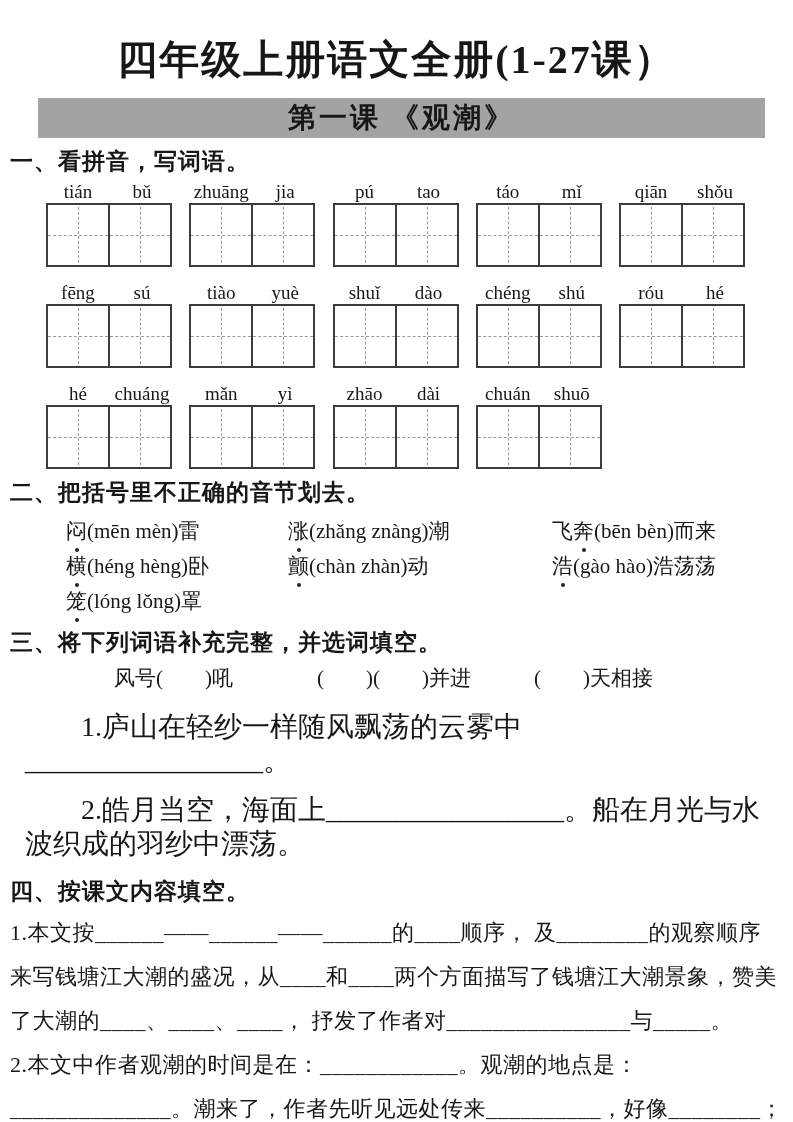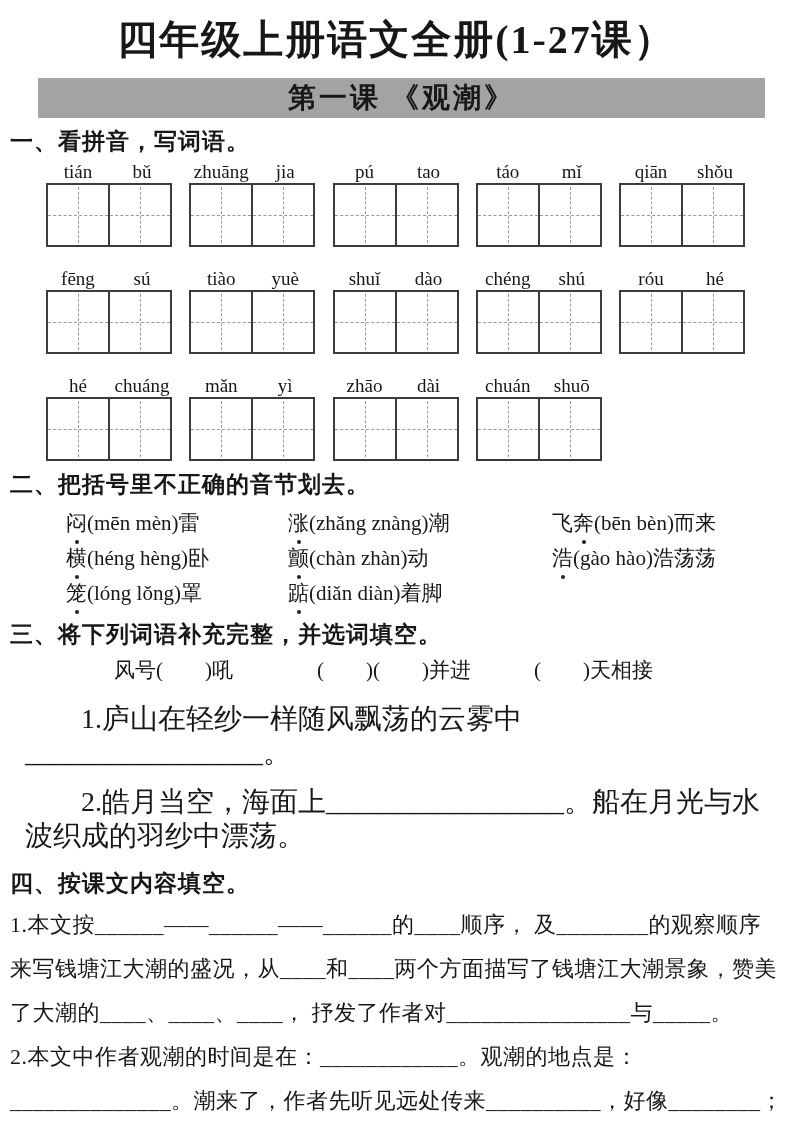--- a/index.html
+++ b/index.html
@@ -3,21 +3,21 @@
 <meta charset="utf-8">
 <style>
   html, body {
     margin: 0; padding: 0;
     width: 793px; height: 1122px;
     background: #ffffff;
     overflow: hidden;
     color: #171717;
     font-family: "Liberation Serif", "DejaVu Serif", serif;
   }
-  .page { box-sizing: border-box; width: 793px; height: 860px; padding: 16px 10px 0 10px; }
+  .page { box-sizing: border-box; width: 793px; height: 860px; padding: 36px 10px 0 10px; }
 
   .doc-title {
     margin: 0 0 14px 0;
     text-align: center;
     font-size: 40px;
     font-weight: bold;
     letter-spacing: 2px;
     line-height: 1.2;
   }
   .lesson-banner {
@@ -32,21 +32,21 @@
     font-weight: bold;
     letter-spacing: 1px;
   }
 
   
   .grid5 {
     display: grid;
     grid-template-columns: repeat(5, max-content);
     justify-content: space-between;
     margin: 2px 36px 4px 36px;
-    row-gap: 21px;
+    row-gap: 15px;
   }
   .pinyin-pair { display: flex; width: 128px; font-size: 19px; line-height: 22px; }
   .pinyin-pair span { flex: 1; text-align: center; white-space: nowrap; }
   .tian-group { display: flex; border: 2px solid #3c3c3c; width: max-content; background: #fff; }
   .tian-cell { width: 60px; height: 60px; position: relative; }
   .tian-cell + .tian-cell { border-left: 2px solid #3c3c3c; }
   .tian-cell::before {
     content: ""; position: absolute; top: 2px; bottom: 2px; left: 50%;
     border-left: 1px dashed #999;
   }
@@ -252,23 +252,20 @@
     </div>
       <div class="bracket-item">
       <span></span><span class="dotted">颤</span><span>(chàn zhàn)动</span>
     </div>
       <div class="bracket-item">
       <span></span><span class="dotted">浩</span><span>(gào hào)浩荡荡</span>
     </div>
       <div class="bracket-item">
       <span></span><span class="dotted">笼</span><span>(lóng lǒng)罩</span>
     </div>
-      <div class="bracket-item">
-      <span></span><span class="dotted">踮</span><span>(diǎn diàn)着脚</span>
-    </div>
     </div>
 
   <div class="sec-heading">三、将下列词语补充完整，并选词填空。</div>
 
   <div class="word-line">风号(　　)吼　　　　(　　)(　　)并进　　　(　　)天相接</div>
 
   <p class="fill-item">1.庐山在轻纱一样随风飘荡的云雾中_________________。</p>
   <p class="fill-item">2.皓月当空，海面上_________________。船在月光与水波织成的羽纱中漂荡。</p>
 
   <div class="sec-heading">四、按课文内容填空。</div>

